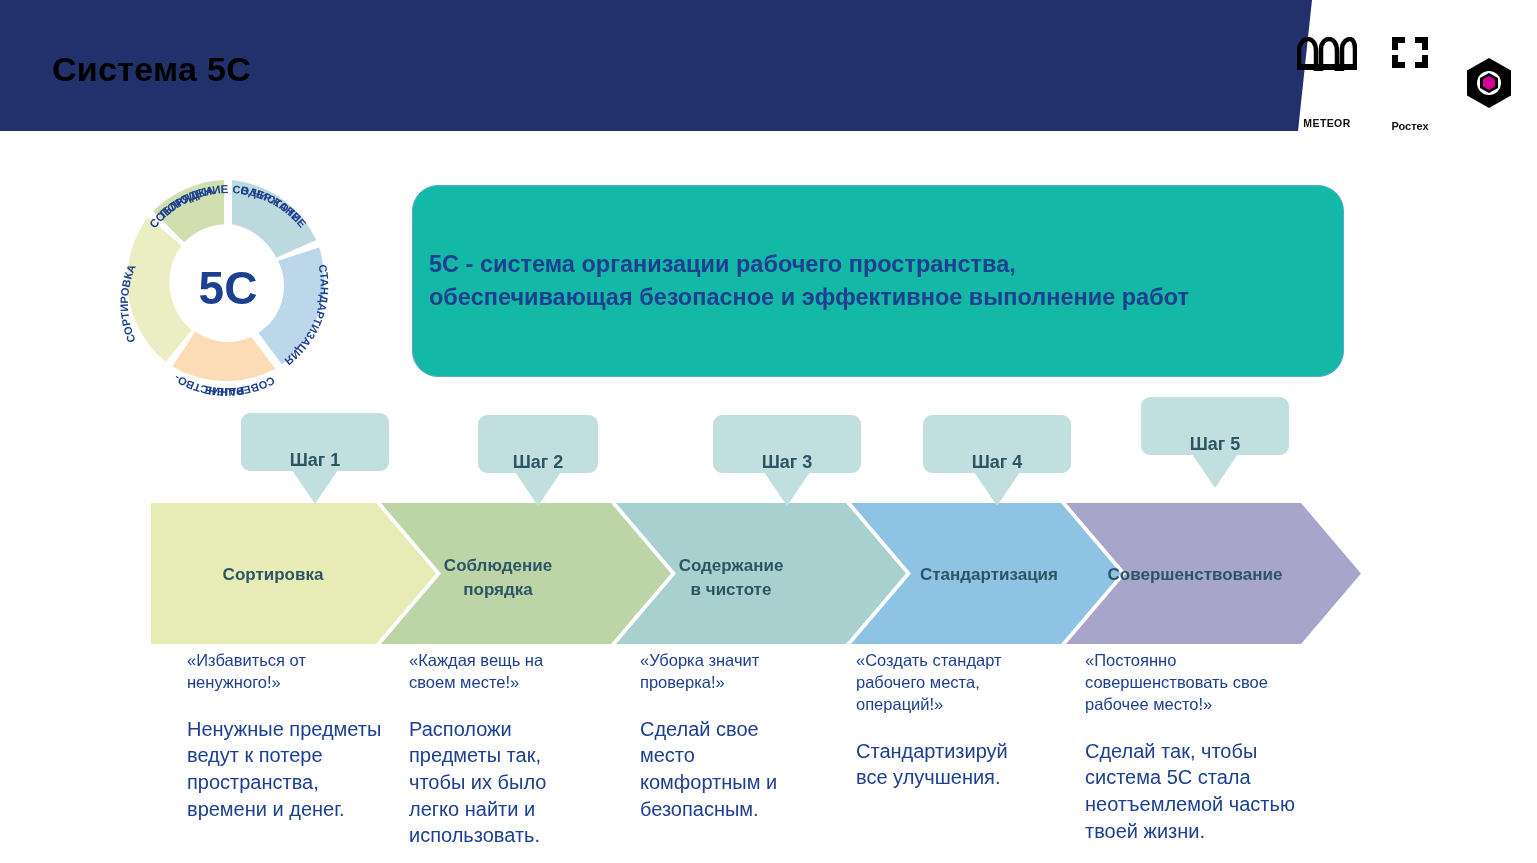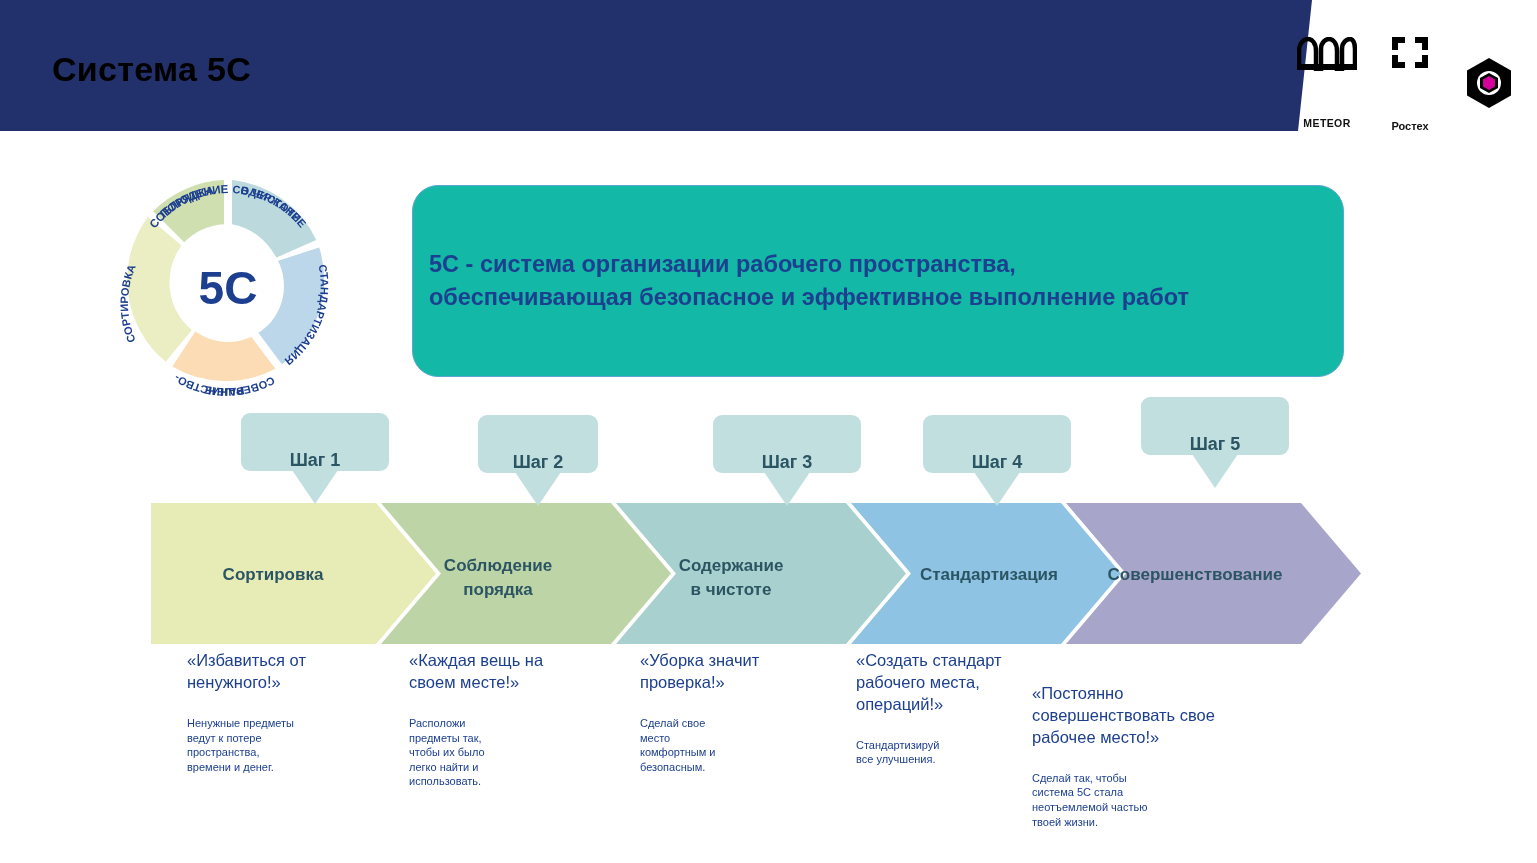--- a/index.html
+++ b/index.html
@@ -165,21 +165,21 @@
   }
   .col-motto {
     font-size: 16.5px;
     color: #1c3f8f;
     line-height: 1.33;
     text-align: left;
     white-space: pre-line;
   }
   .col-desc {
     margin-top: 22px;
-    font-size: 11px;
+    font-size: 20px;
     color: #1c3f8f;
     line-height: 1.33;
     text-align: left;
     white-space: pre-line;
   }
 </style>
 </head>
 <body>
 
 <div class="header-band"></div>
@@ -359,21 +359,21 @@
   </div>
 
   <div class="col" style="left:705px; width:205px;">
     <div class="col-motto">«Создать стандарт
 рабочего места,
 операций!»</div>
     <div class="col-desc">Стандартизируй
 все улучшения.</div>
   </div>
 
-  <div class="col" style="left:881px; width:238px;margin-top:33px;">
+  <div class="col" style="left:934px; width:238px;">
     <div class="col-motto">«Постоянно
 совершенствовать свое
 рабочее место!»</div>
     <div class="col-desc">Сделай так, чтобы
 система 5С стала
 неотъемлемой частью
 твоей жизни.</div>
   </div>
 </div>
 

